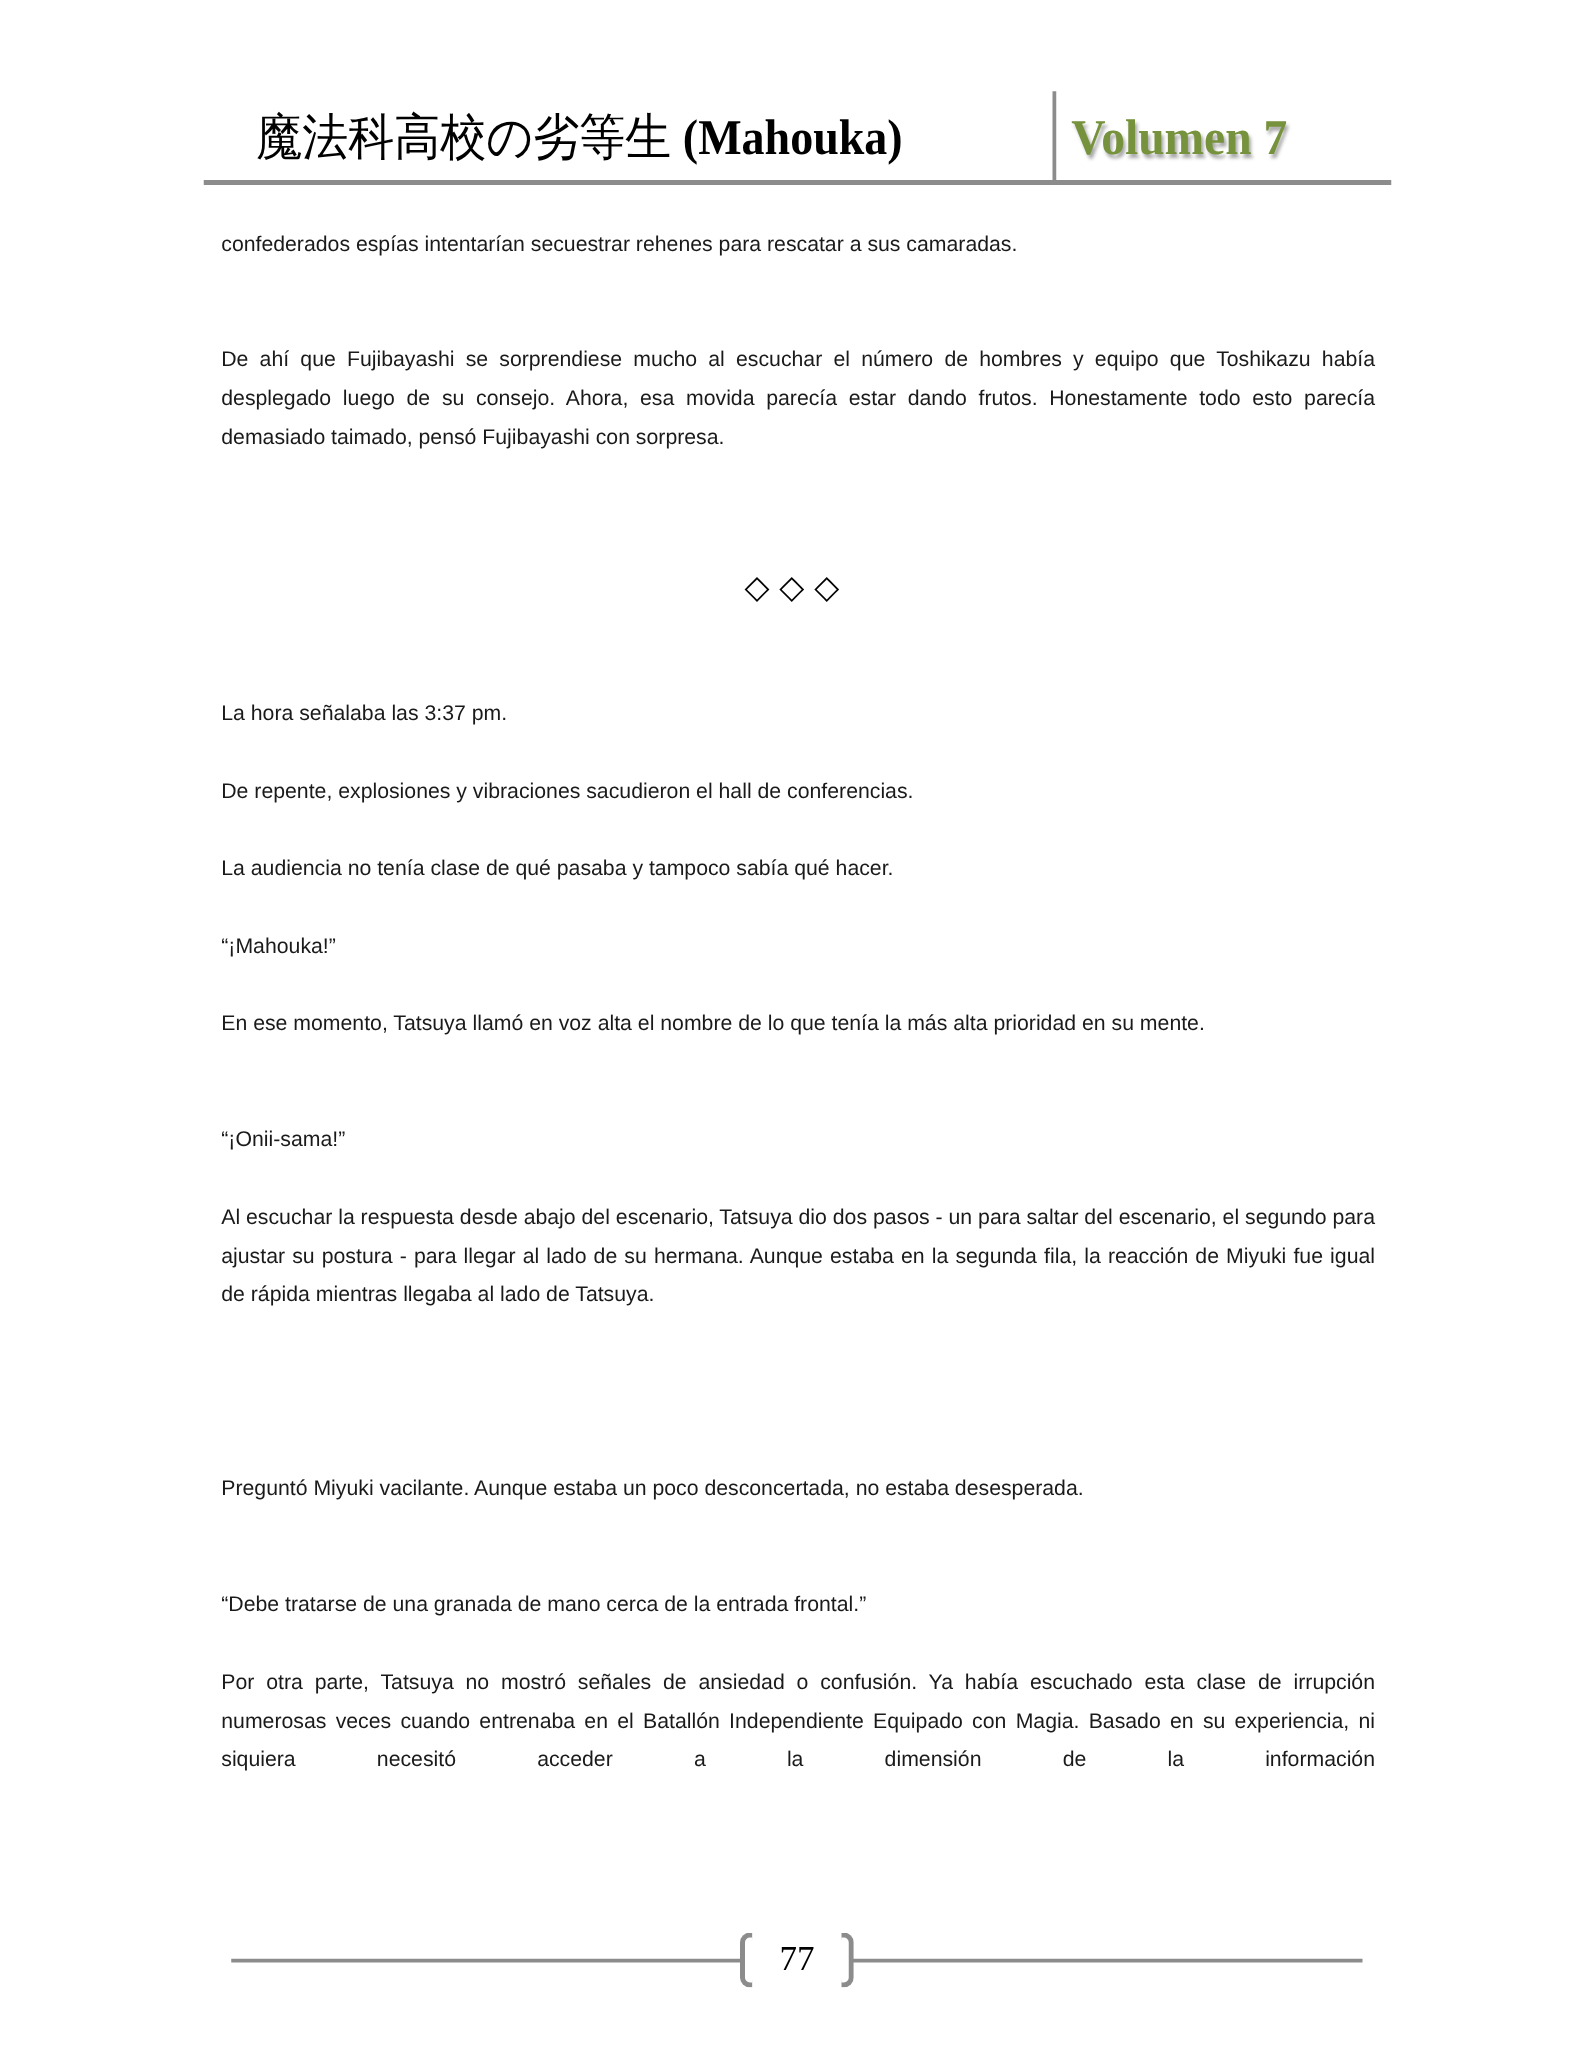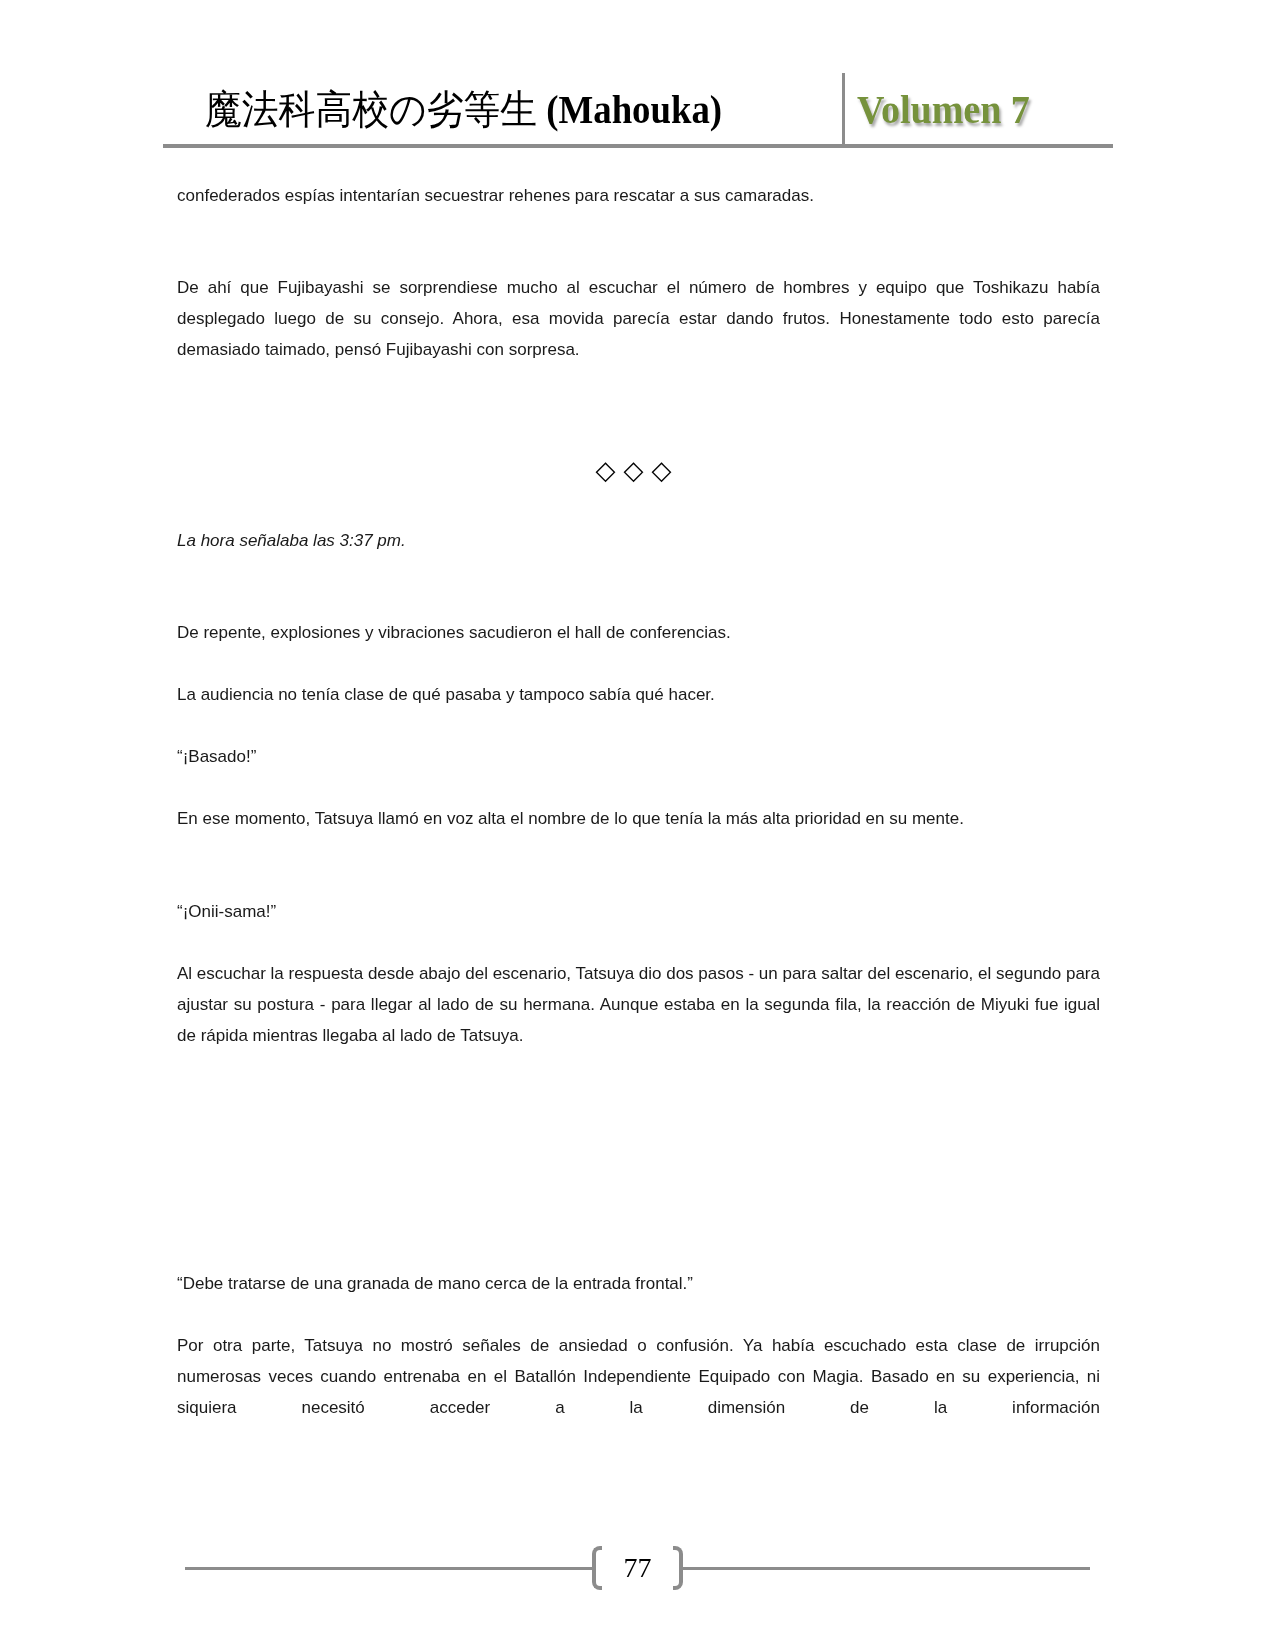--- a/index.html
+++ b/index.html
@@ -70,40 +70,43 @@
 
   <div class="body-text" style="top:180px;">
     <p>confederados espías intentarían secuestrar rehenes para rescatar a sus camaradas.</p>
   </div>
   <div class="body-text" style="top:272px;">
     <p>De ahí que Fujibayashi se sorprendiese mucho al escuchar el número de hombres y equipo que Toshikazu había desplegado luego de su consejo. Ahora, esa movida parecía estar dando frutos. Honestamente todo esto parecía demasiado taimado, pensó Fujibayashi con sorpresa.</p>
   </div>
 
   <div class="ornament">◇◇◇</div>
 
-  <div class="body-text" style="top:525px;font-style:italic;">
+  <div class="body-text" style="top:555px;">
     <p>La hora señalaba las 3:37 pm.</p>
   </div>
   <div class="body-text" style="top:617px;">
     <p>De repente, explosiones y vibraciones sacudieron el hall de conferencias.</p>
   </div>
   <div class="body-text" style="top:679px;">
     <p>La audiencia no tenía clase de qué pasaba y tampoco sabía qué hacer.</p>
   </div>
   <div class="body-text" style="top:741px;">
-    <p>“¡Basado!”</p>
+    <p>“¡Mahouka!”</p>
   </div>
   <div class="body-text" style="top:803px;">
     <p>En ese momento, Tatsuya llamó en voz alta el nombre de lo que tenía la más alta prioridad en su mente.</p>
   </div>
   <div class="body-text" style="top:896px;">
     <p>“¡Onii-sama!”</p>
   </div>
   <div class="body-text" style="top:958px;">
     <p>Al escuchar la respuesta desde abajo del escenario, Tatsuya dio dos pasos - un para saltar del escenario, el segundo para ajustar su postura - para llegar al lado de su hermana. Aunque estaba en la segunda fila, la reacción de Miyuki fue igual de rápida mientras llegaba al lado de Tatsuya.</p>
+  </div>
+  <div class="body-text" style="top:1175px;">
+    <p>Preguntó Miyuki vacilante. Aunque estaba un poco desconcertada, no estaba desesperada.</p>
   </div>
   <div class="body-text" style="top:1268px;">
     <p>“Debe tratarse de una granada de mano cerca de la entrada frontal.”</p>
   </div>
   <div class="body-text" style="top:1330px;">
     <p class="p-last">Por otra parte, Tatsuya no mostró señales de ansiedad o confusión. Ya había escuchado esta clase de irrupción numerosas veces cuando entrenaba en el Batallón Independiente Equipado con Magia. Basado en su experiencia, ni siquiera necesitó acceder a la dimensión de la información</p>
   </div>
 
   <div class="ftr-line-l" style="background: rgb(140, 140, 140);"></div>
   <div class="ftr-bracket l" style="border-color: rgb(140, 140, 140);"></div>

